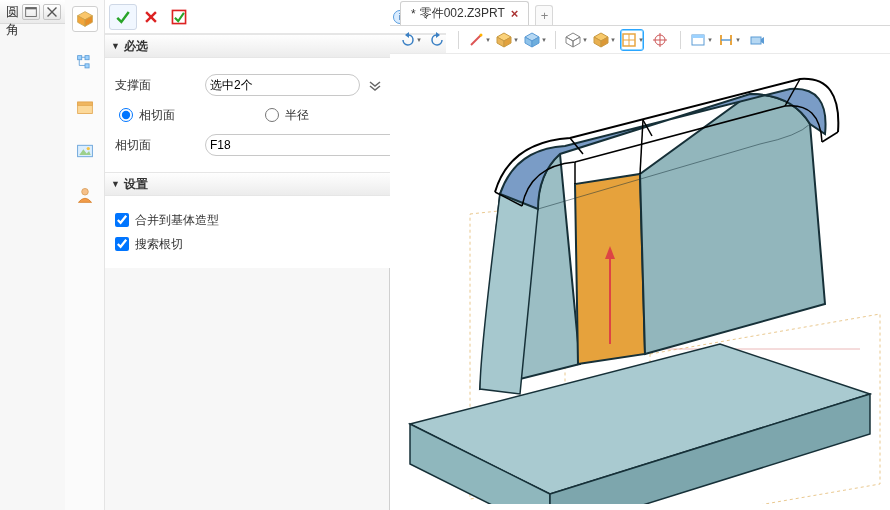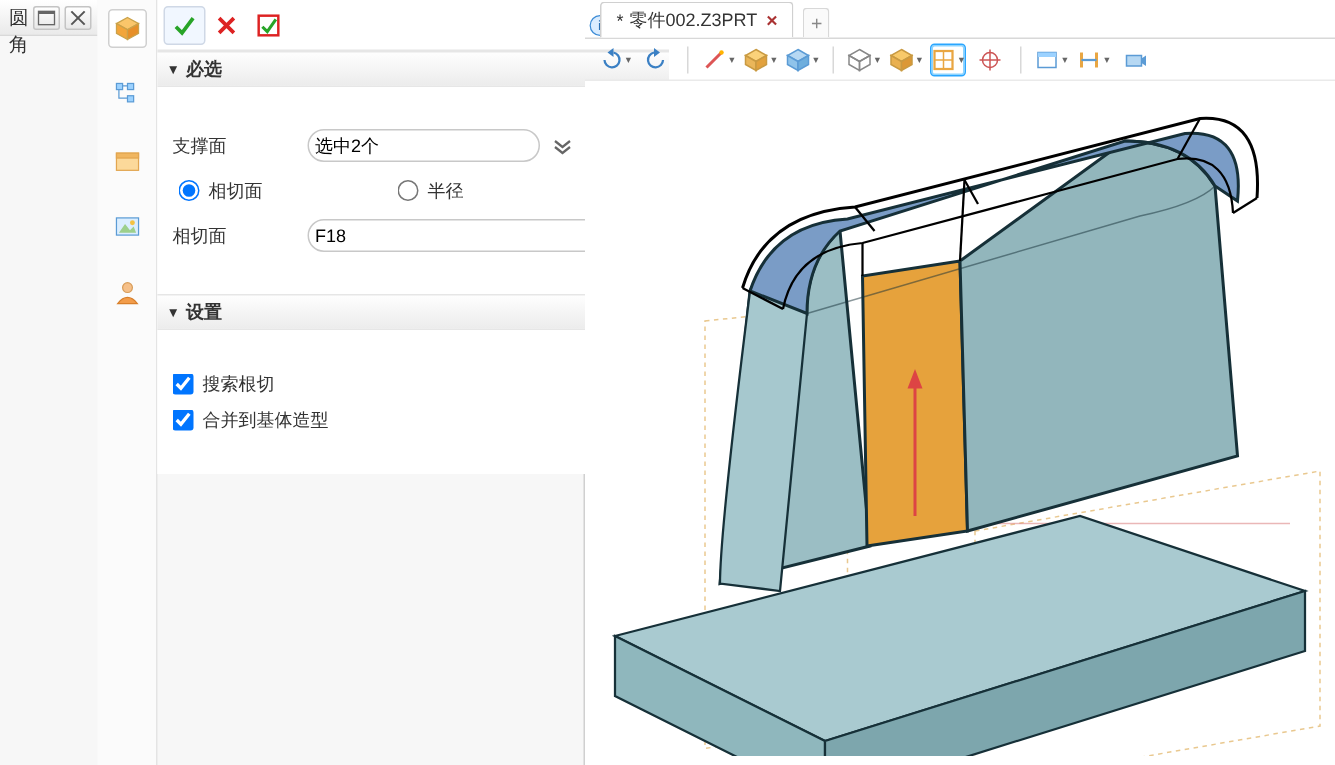--- a/index.html
+++ b/index.html
@@ -24,21 +24,21 @@
   .action-row { height: 34px; display: flex; align-items: center; padding: 0 4px; background: #fff; border-bottom: 1px solid #e6e6e6; }
   .abtn { width: 28px; height: 26px; border: 1px solid transparent; border-radius: 3px; display: flex; align-items: center; justify-content: center; }
   .abtn.selected { border-color: #cfd8e6; background: #f1f7ff; }
   .action-spacer { flex: 1; }
 
   
   .section { background: #fff; }
   .section-header { display: flex; align-items: center; height: 24px; padding: 0 6px; background: linear-gradient(#fefefe,#ececec); border-top: 1px solid #e6e6e6; border-bottom: 1px solid #e6e6e6; font-weight: bold; font-size: 12px; cursor: default; }
   .section-header .tri { font-size: 9px; margin-right: 4px; color: #333; }
 
-  .section-body { padding: 24px 10px; background: #fff; }
+  .section-body { padding: 12px 10px; background: #fff; }
   .field { display: flex; align-items: center; min-height: 30px; }
   .field-label { width: 90px; }
   .text-input { height: 22px; border: 1px solid #c8c8c8; border-radius: 11px; padding: 0 4px; background: #fff; font-size: 12px; }
   .input-group { display: flex; align-items: center; gap: 4px; }
   .chev-btn, .commit-btn { width: 22px; height: 22px; display: flex; align-items: center; justify-content: center; cursor: default; }
   .radio-row { display: flex; align-items: center; gap: 6px; min-height: 26px; }
   .radio-pair { display: flex; gap: 40px; align-items: center; }
   .chk-row { display: flex; align-items: center; gap: 6px; min-height: 24px; }
   input[type=radio], input[type=checkbox] { width: 14px; height: 14px; }
 
@@ -214,25 +214,25 @@
       </div>
 
       <div class="section">
         <div class="section-header">
           <span class="tri">▼</span>
           <span>设置</span>
         </div>
         <div class="section-body">
           <label class="chk-row">
             <input type="checkbox" checked="" style="">
-            <span>搜索根切</span>
+            <span>合并到基体造型</span>
           </label>
           <label class="chk-row">
             <input type="checkbox" checked="" style="">
-            <span>合并到基体造型</span>
+            <span>搜索根切</span>
           </label>
         </div>
       </div>
 
     </div>
   </div>
 </div>
 
 <div class="right-panel">
 

